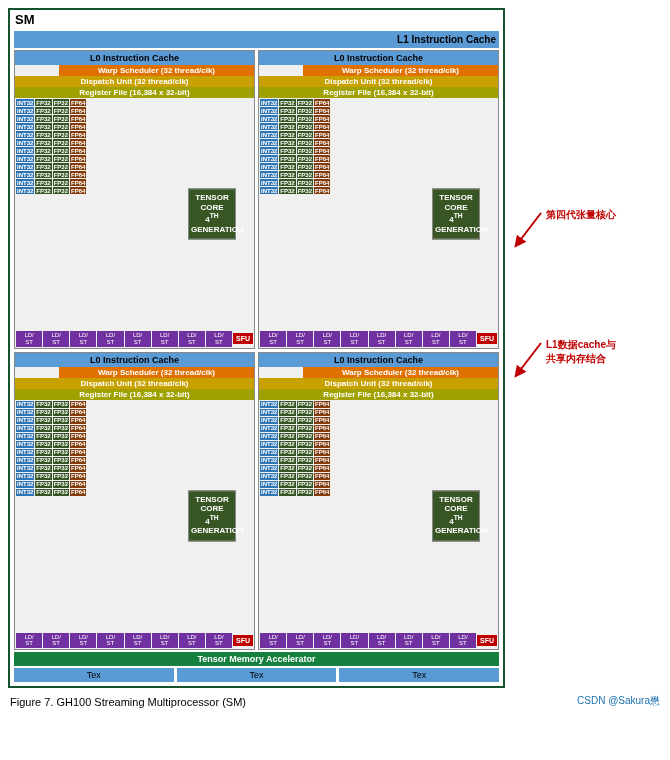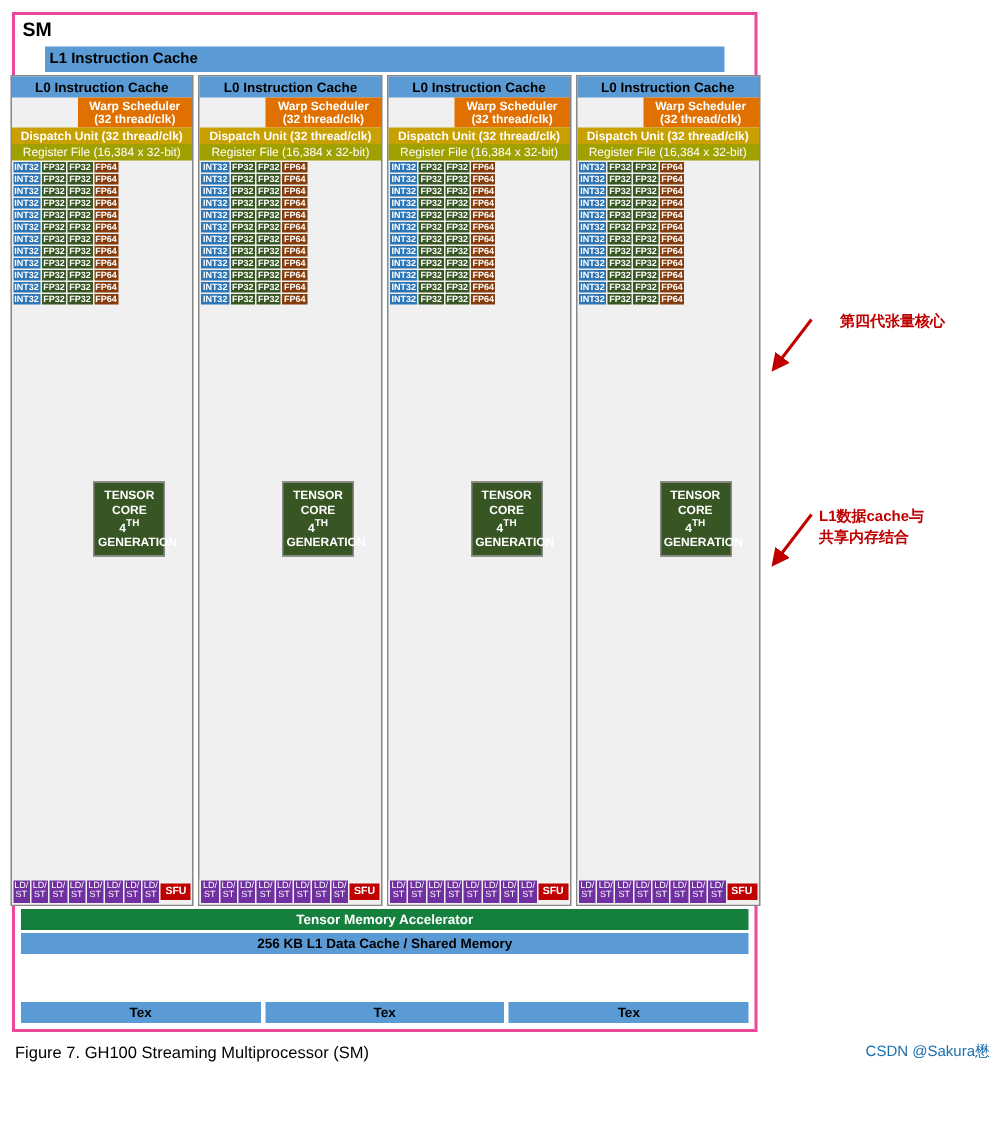--- a/index.html
+++ b/index.html
@@ -5,49 +5,48 @@
     * { margin: 0; padding: 0; box-sizing: border-box; }
     body {
       width: 670px;
       height: 760px;
       background: #fff;
       font-family: Arial, sans-serif;
       font-size: 11px;
       overflow: hidden;
     }
     .sm-outer {
-      border: 2px solid #ec4899;
+      border: 2px solid #14532d;
       background: #fff;
       flex: 1;
       display: flex;
       flex-direction: column;
       position: relative;
     }
     .sm-title {
       font-weight: bold;
       font-size: 13px;
       padding: 2px 5px;
       color: #000;
     }
     .l1-instruction-cache {
       background: #5b9bd5;
       color: #000;
-      text-align: left;
+      text-align: right;
       font-size: 10px;
       font-weight: bold;
       padding: 3px;
-      margin: 2px 20px;
+      margin: 2px 4px;
     }
     .quadrants-container {
       display: flex;
       flex: 1;
-      flex-direction: row;
+      flex-direction: column;
       padding: 0 4px;
       gap: 3px;
-      justify-content: center;
     }
     .top-quadrants, .bottom-quadrants {
       display: flex;
       flex: 1;
       gap: 3px;
     }
     .quadrant {
       flex: 1;
       border: 1px solid #888;
       background: #f0f0f0;
@@ -77,21 +76,21 @@
       text-align: center;
       font-size: 8px;
       font-weight: bold;
       padding: 1px 2px;
     }
     .register-file {
       background: #a0a000;
       color: #fff;
       text-align: center;
       font-size: 8px;
-      font-weight: normal;
+      font-weight: bold;
       padding: 1px 2px;
     }
     .compute-area {
       display: flex;
       flex: 1;
       position: relative;
     }
     .cuda-cores {
       flex: 1;
       display: flex;
@@ -176,23 +175,22 @@
       display: flex;
       gap: 3px;
       margin: 1px 4px 4px 4px;
     }
     .tex-cell {
       flex: 1;
       background: #5b9bd5;
       color: #000;
       text-align: center;
       font-size: 9px;
-      font-weight: bold;
+      font-weight: normal;
       padding: 2px;
-      margin-top: 30px;
     }
     .figure-caption {
       font-size: 11px;
       padding: 4px 0 2px 0;
       display: flex;
       justify-content: space-between;
       align-items: center;
     }
     .figure-left { color: #000; }
     .figure-right { color: #1a6faf; font-size: 10px; }
@@ -596,30 +594,29 @@
               <div class="ld-st-cell">LD/<br>ST</div>
               <div class="ld-st-cell">LD/<br>ST</div>
               <div class="ld-st-cell">LD/<br>ST</div>
               <div class="sfu-cell">SFU</div>
             </div>
           </div>
         </div>
       </div>
 
       <div class="tensor-memory-accelerator">Tensor Memory Accelerator</div>
-      <div class="l1-data-cache">256 KB L1 Data Cache / Shared Memory</div>
       <div class="tex-row">
         <div class="tex-cell">Tex</div>
         <div class="tex-cell">Tex</div>
         <div class="tex-cell">Tex</div>
       </div>
     </div>
 
     <div style="width:160px; padding-left:8px; display:flex; flex-direction:column; font-size:10px; color:#c00000; font-weight:bold; padding-top:200px; gap:90px;">
-      <div style="display:flex; align-items:flex-start; gap:17px;">
+      <div style="display:flex; align-items:flex-start; gap:3px;">
         <svg width="30" height="40">
           <line x1="28" y1="5" x2="5" y2="35" stroke="#c00000" stroke-width="2" marker-end="url(#arr)"></line>
           <defs>
               <marker id="arr" markerWidth="6" markerHeight="6" refX="3" refY="3" orient="auto">
                 <path d="M0,0 L6,3 L0,6 Z" fill="#c00000"></path>
               </marker>
             </defs>
         </svg>
         <span style="line-height:1.4;">第四代张量核心</span>
       </div>

